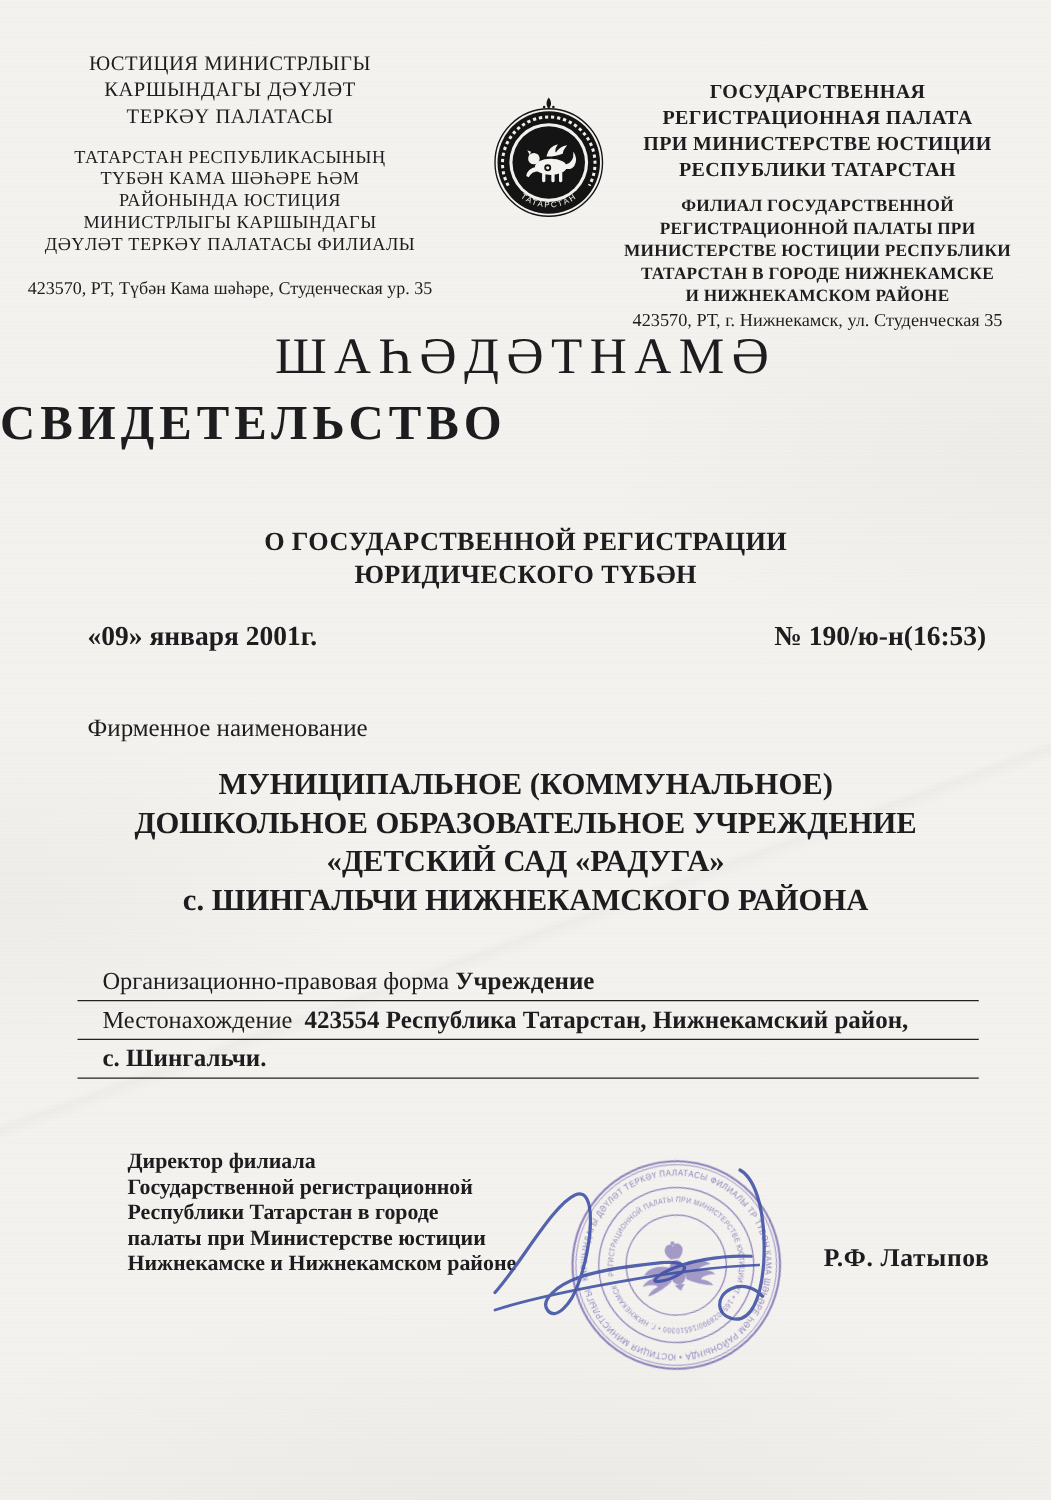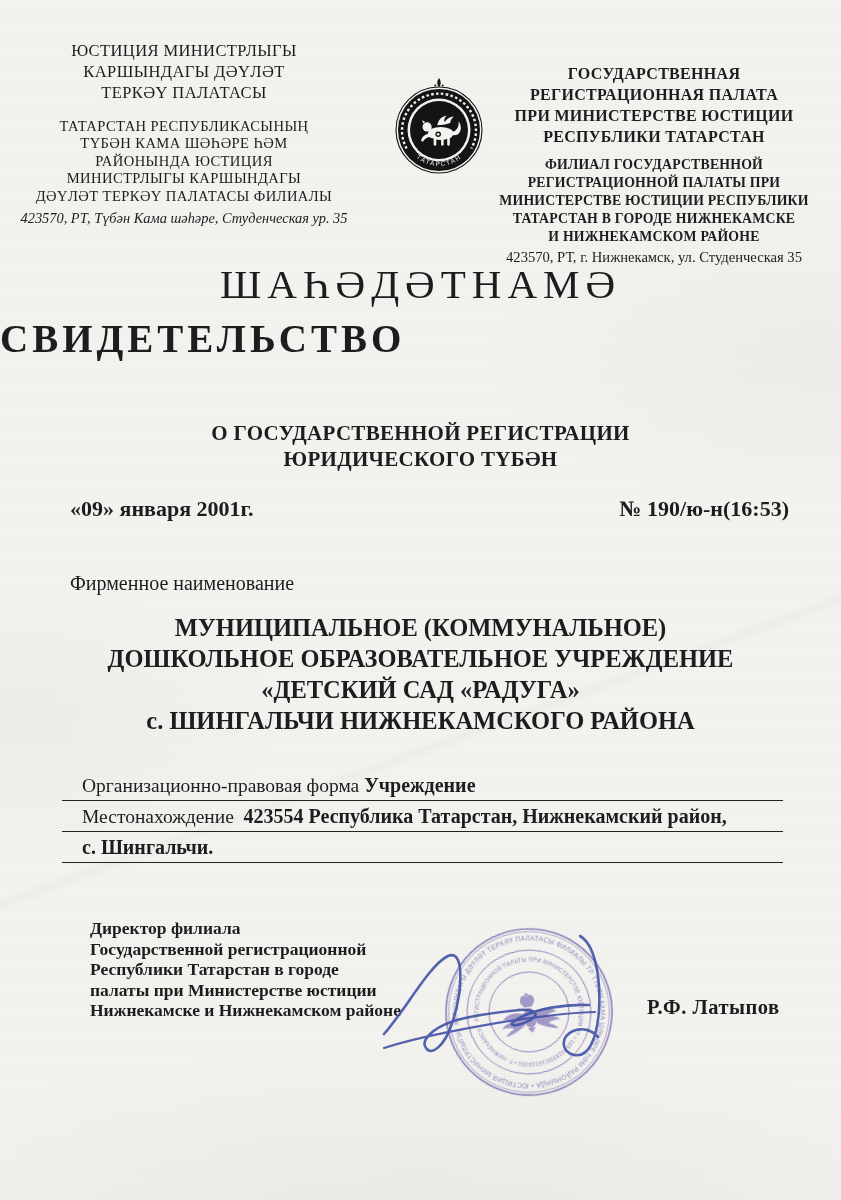--- a/index.html
+++ b/index.html
@@ -16,40 +16,40 @@
       radial-gradient(ellipse 500px 220px at 97% 30%, rgba(60,60,55,.03), transparent 70%),
       radial-gradient(ellipse 400px 200px at 2% 60%, rgba(60,60,55,.03), transparent 70%),
       linear-gradient(160deg, transparent 59.6%, rgba(0,0,0,.022) 60%, transparent 60.7%),
       #f3f2ee;
   }
   .abs{position:absolute;}
   
   .hdr-left{left:8px;top:40px;width:352px;text-align:center;letter-spacing:.4px;}
   .hdr-left .b1{font-size:16.5px;line-height:21px;}
   .hdr-left .b2{margin-top:15px;font-size:14.6px;line-height:17.4px;}
-  .hdr-left .addr{margin-top:5px;font-size:14.4px;letter-spacing:0;font-style:italic;}
+  .hdr-left .addr{margin-top:18px;font-size:14.4px;letter-spacing:0;}
   .hdr-right{left:478px;top:42px;width:352px;text-align:center;margin-top:21px;}
   .hdr-right .b1{font-size:16px;font-weight:700;line-height:21px;letter-spacing:.3px;}
   .hdr-right .b2{margin-top:9px;font-size:13.8px;font-weight:700;line-height:18px;letter-spacing:.2px;}
   .hdr-right .addr{margin-top:3px;font-size:14.6px;}
   .hdr-logo{left:389px;top:76px;width:100px;height:104px;}
   
   .title-tat{left:0;right:0;top:260px;text-align:center;font-size:41px;letter-spacing:6px;font-weight:400;}
   .title-rus{left:0;right:0;top:316px;text-align:left;font-size:39px;font-weight:700;letter-spacing:4px;}
   .subtitle{left:0;right:0;top:420px;text-align:center;font-size:21px;font-weight:700;line-height:26px;letter-spacing:.3px;}
   
   .meta{left:70px;right:52px;top:496px;display:flex;justify-content:space-between;font-size:22px;font-weight:700;}
   .firm-label{left:70px;top:572px;font-size:20px;}
   .company{left:40px;right:40px;top:612px;text-align:center;font-weight:700;font-size:24.5px;line-height:31px;}
   
   .rows{left:62px;right:58px;top:770px;}
   .row{border-bottom:1.6px solid #22221f;padding:4px 0 3px 20px;font-size:19.5px;min-height:22px;}
   .row b{font-size:20px;margin-top:36px;}
   
-  .sign-section{left:0;top:908px;width:820px;height:292px;}
+  .sign-section{left:12px;top:908px;width:820px;height:292px;}
   .director{position:absolute;left:90px;top:10px;width:390px;font-weight:700;font-size:17.5px;line-height:20.6px;}
   .stampsig{position:absolute;left:382px;top:8px;width:252px;height:212px;}
   .signatory-name{position:absolute;left:647px;top:88px;font-weight:700;font-size:20.5px;letter-spacing:.5px;}
 </style>
 </head>
 <body>
 
 <div class="page">
 
   <div class="abs hdr-left">

